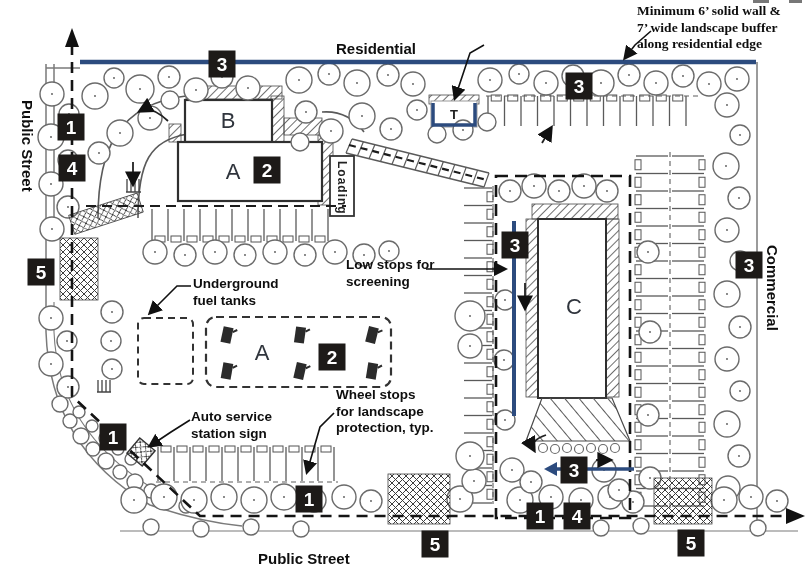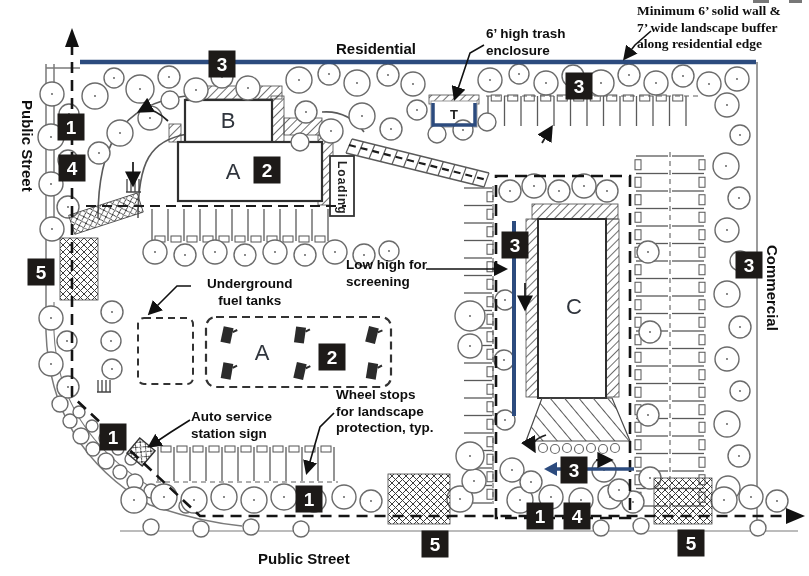--- a/index.html
+++ b/index.html
@@ -636,25 +636,23 @@
 </svg>
 
   <div class="street" style="left:336px;top:35px;">Residential</div>
   <div class="street vert" style="left:18px;top:94px;">Public Street</div>
   <div class="street" style="left:258px;top:545px;">Public Street</div>
   <div class="street vert" style="left:763px;top:239px;">Commercial</div>
 
   <div class="lbl" style="left:637px;top:3px;font-family:Liberation Serif, serif;">Minimum 6’ solid wall &amp;
 7’ wide landscape buffer
 along residential edge</div>
-  <div class="lbl" style="left:486px;top:26px;">6’ high trash
-enclosure</div>
-  <div class="lbl" style="left:346px;top:257px;">Low high for
+  <div class="lbl" style="left:346px;top:257px;">Low stops for
 screening</div>
-  <div class="lbl" style="left:207px;top:276px;text-align:center;">Underground
+  <div class="lbl" style="left:193px;top:276px;">Underground
 fuel tanks</div>
   <div class="lbl" style="left:191px;top:409px;">Auto service
 station sign</div>
   <div class="lbl" style="left:336px;top:387px;">Wheel stops
 for landscape
 protection, typ.</div>
 
   <div class="bletter" style="left:228px;top:121px;">B</div>
   <div class="bletter" style="left:233px;top:172px;">A</div>
   <div class="bletter" style="left:262px;top:353px;">A</div>

